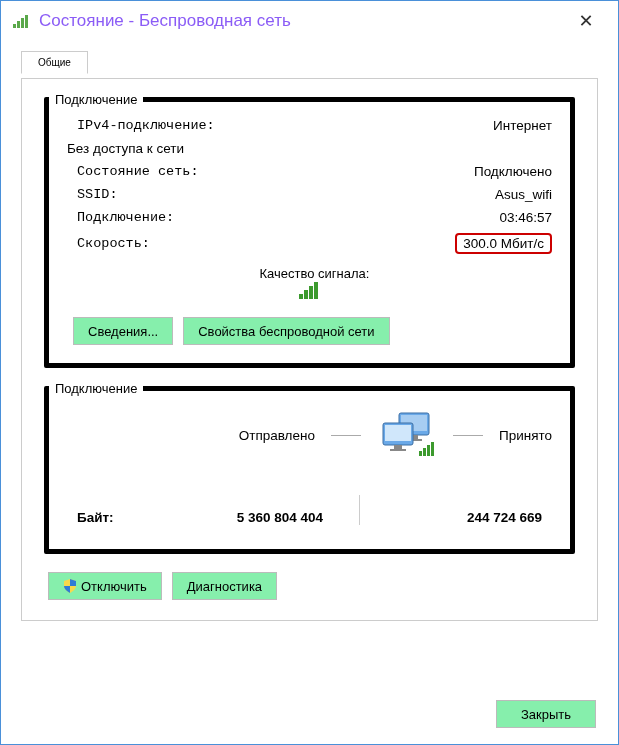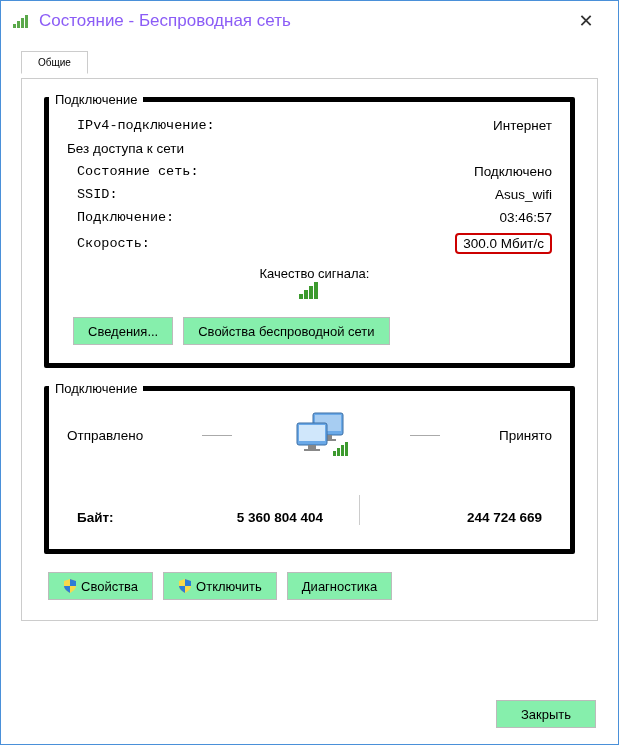--- a/index.html
+++ b/index.html
@@ -125,21 +125,21 @@
     padding: 5px 14px;
     cursor: default;
     display: inline-flex;
     align-items: center;
     gap: 4px;
     min-height: 28px;
   }
   .activity-graphic {
     display: flex;
     align-items: center;
-    justify-content: space-between;
+    justify-content: flex-end;
     gap: 16px;
     padding: 8px 0;
   }
   .act-label { font-size: 13.5px; }
   .dash {
     width: 30px;
     border-top: 1px solid #aaa;
     height: 0;
   }
   .monitors {
@@ -283,30 +283,20 @@
 
       <div class="footer-row">
         <button class="win-btn">
           <span class="shield">
             <svg viewBox="0 0 14 14" width="14" height="14">
               <path d="M7 0 L13 2 L13 7 C13 11 7 14 7 14 C7 14 1 11 1 7 L1 2 Z" fill="#f7d94c"></path>
               <path d="M7 0 L13 2 L13 7 L7 7 Z" fill="#2e7cd6"></path>
               <path d="M7 7 L7 14 C7 14 1 11 1 7 Z" fill="#2e7cd6"></path>
             </svg>
           </span>
-          <span>Свойства</span>
-        </button>
-        <button class="win-btn">
-          <span class="shield">
-            <svg viewBox="0 0 14 14" width="14" height="14">
-              <path d="M7 0 L13 2 L13 7 C13 11 7 14 7 14 C7 14 1 11 1 7 L1 2 Z" fill="#f7d94c"></path>
-              <path d="M7 0 L13 2 L13 7 L7 7 Z" fill="#2e7cd6"></path>
-              <path d="M7 7 L7 14 C7 14 1 11 1 7 Z" fill="#2e7cd6"></path>
-            </svg>
-          </span>
           <span>Отключить</span>
         </button>
         <button class="win-btn">Диагностика</button>
       </div>
 
     </div>
   </div>
 
   <div class="dialog-footer">
     <button class="win-btn" style="padding:5px 24px">Закрыть</button>

